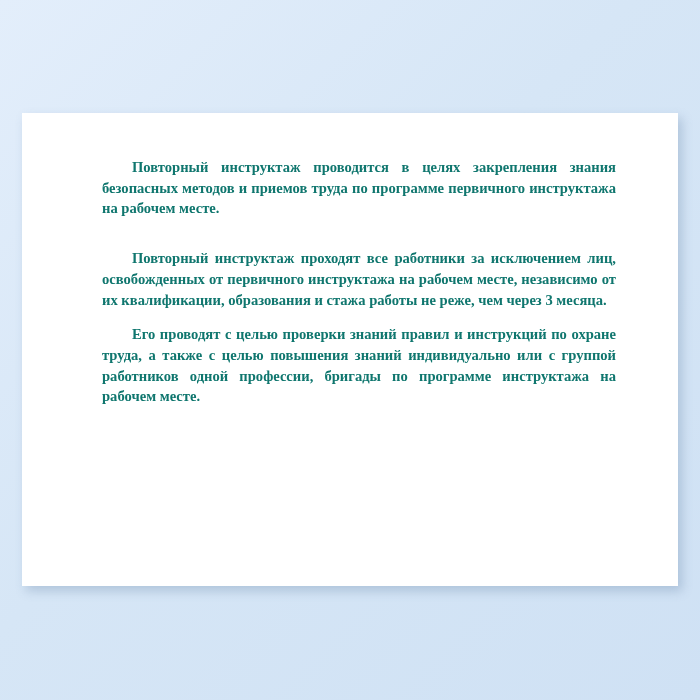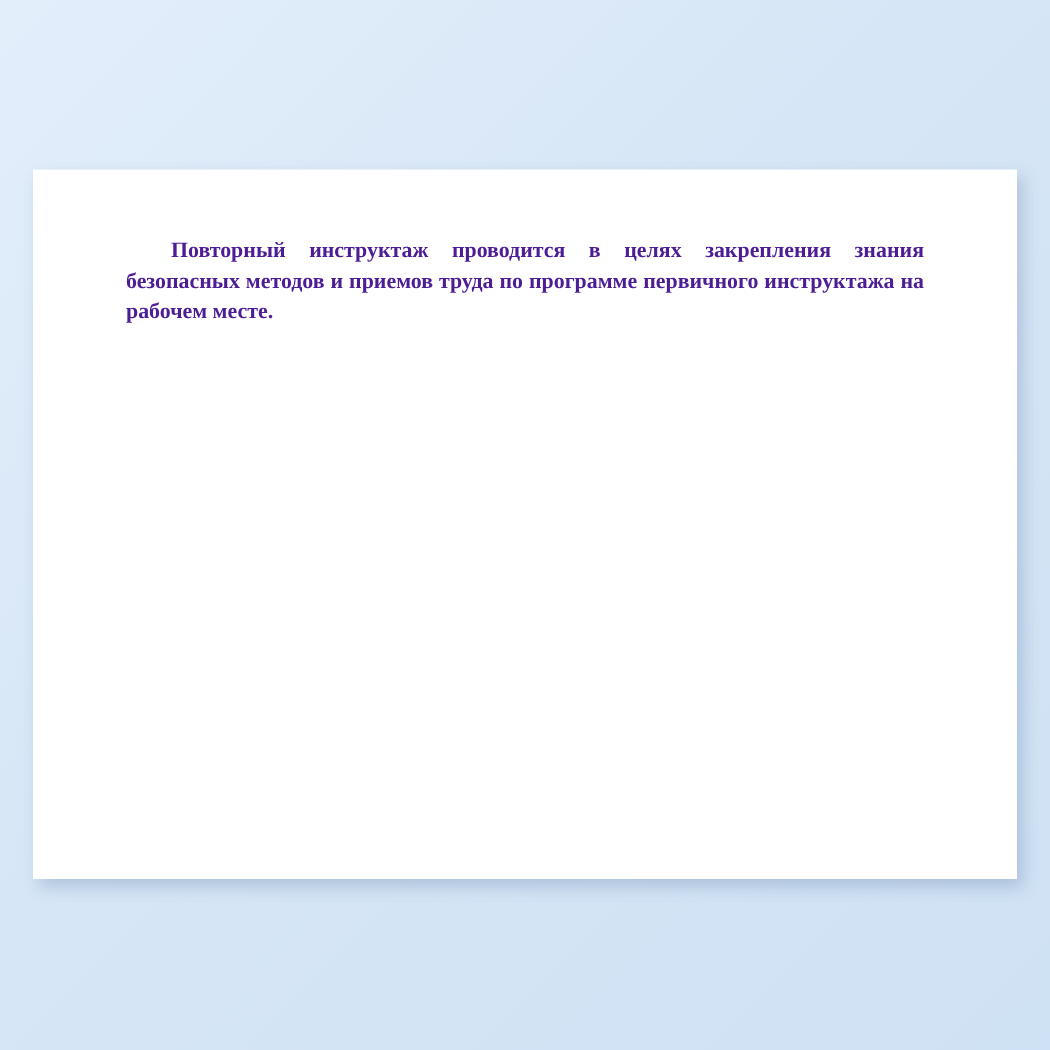--- a/index.html
+++ b/index.html
@@ -24,35 +24,37 @@
     top: 113px;
     width: 656px;
     height: 473px;
     background: #ffffff;
     box-shadow: 4px 5px 10px rgba(80, 110, 150, 0.28);
   }
   .content {
     padding: 44px 62px 0 62px;
   }
   p.para {
-    margin: 0 0 14px 0;
+    margin: 0 0 14px 18px;
     font-size: 14.6px;
     line-height: 1.42;
     font-weight: bold;
-    color: #4c1d95;
+    color: #0f766e;
     text-align: justify;
     text-indent: 30px;
     font-family: "Liberation Serif", serif;
   }
   p.gap-after {
     margin-bottom: 29px;
   }
 </style>
 </head>
 <body>
 
 <div class="backdrop"></div>
 
 <div class="slide">
   <div class="content">
     <p class="para gap-after">Повторный инструктаж проводится в целях закрепления знания безопасных методов и приемов труда по программе первичного инструктажа на рабочем месте.</p>
+    <p class="para">Повторный инструктаж проходят все работники за исключением лиц, освобожденных от первичного инструктажа на рабочем месте, независимо от их квалификации, образования и стажа работы не реже, чем через 3 месяца.</p>
+    <p class="para">Его проводят с целью проверки знаний правил и инструкций по охране труда, а также с целью повышения знаний индивидуально или с группой работников одной профессии, бригады по программе инструктажа на рабочем месте.</p>
   </div>
 </div>
 
 </body></html>

